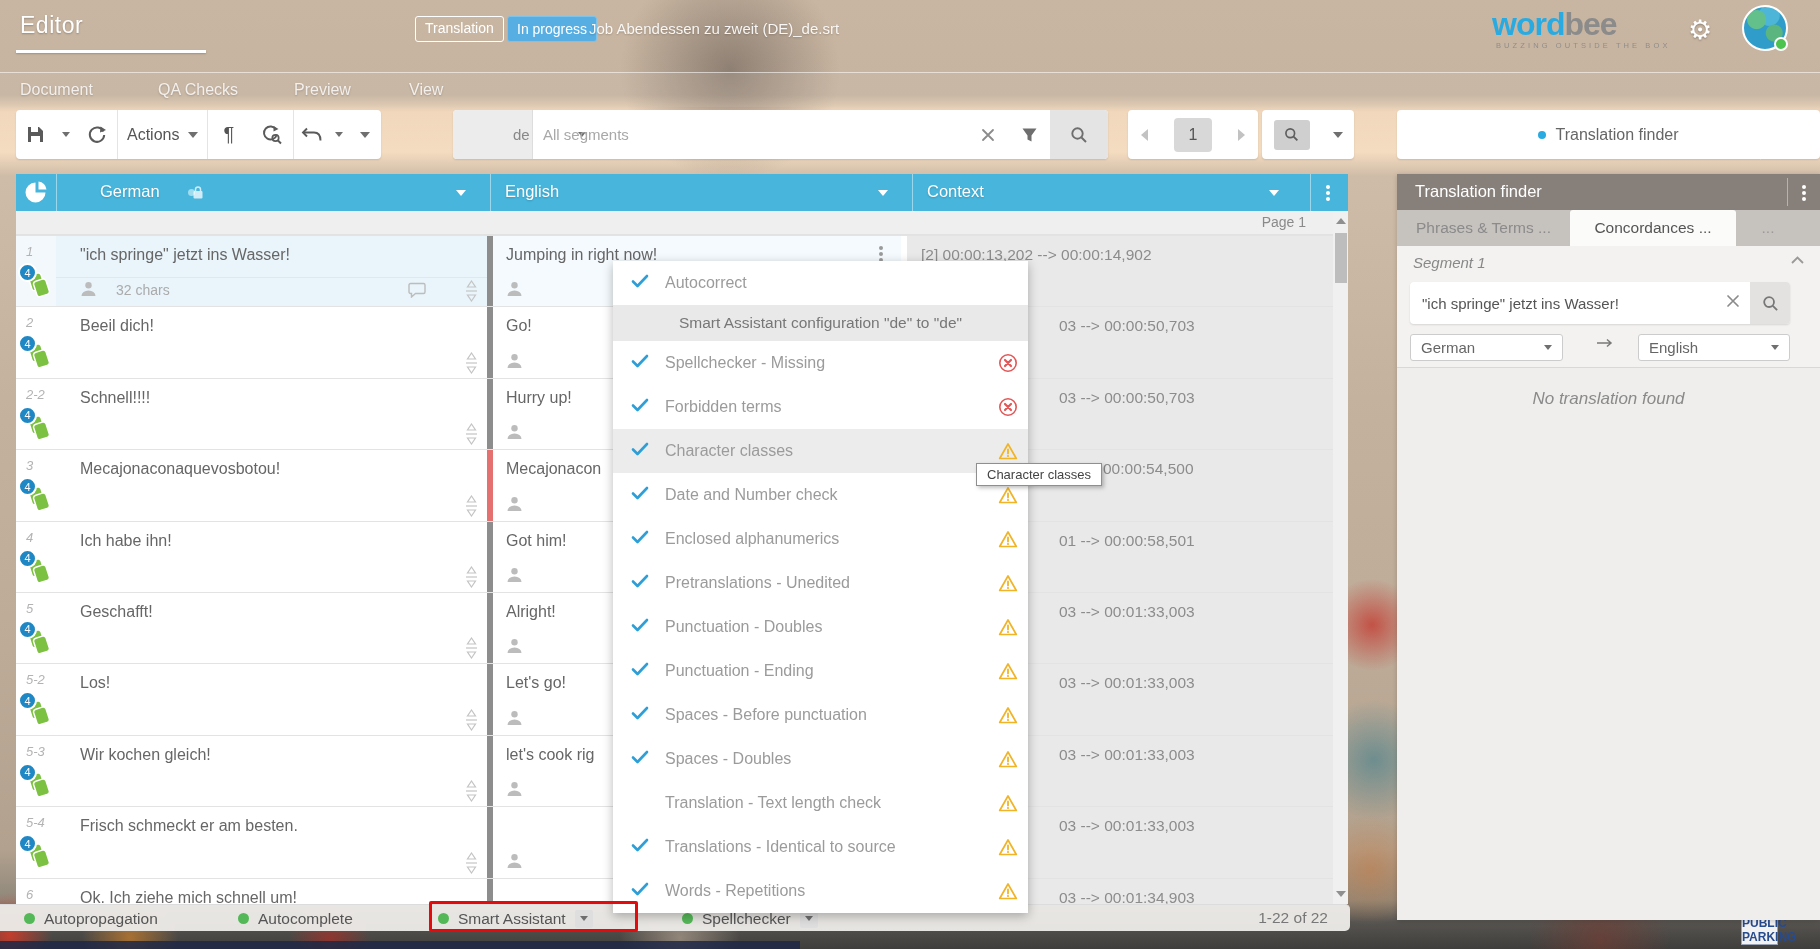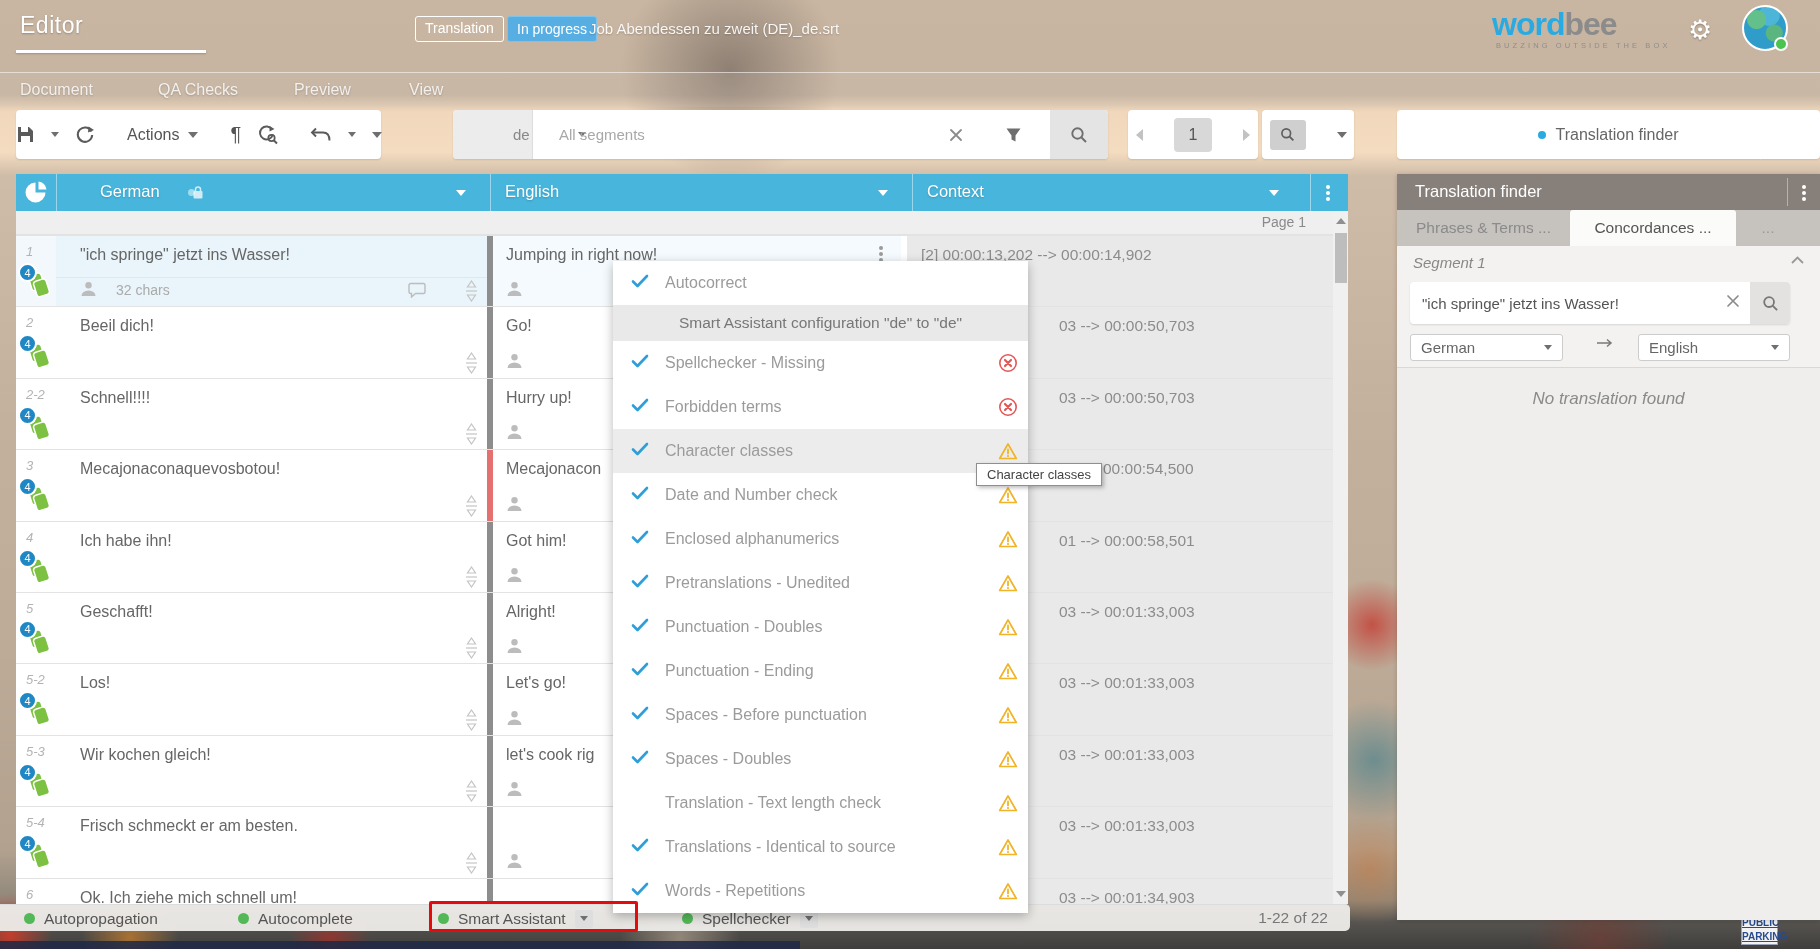--- a/index.html
+++ b/index.html
@@ -33,21 +33,21 @@
   .avatar{left:1742px;top:5px;width:46px;height:46px;border-radius:50%;border:2px solid #fff;
     background:radial-gradient(circle at 30% 30%, #63c08a 0 9px, transparent 10px),
                radial-gradient(circle at 72% 62%, #5ab57f 0 8px, transparent 9px),
                radial-gradient(circle at 60% 20%, #4db6d8 0 10px, transparent 11px),#2f9cc9;}
   .avatar .presence{position:absolute;right:-2px;bottom:-2px;width:14px;height:14px;border-radius:50%;background:#4cc24f;border:2px solid #fff;}
   
   .nav-strip{left:0;top:72px;width:1820px;height:35px;border-top:1px solid rgba(255,255,255,.55);background:rgba(210,200,190,.18);}
   .nav-item{position:absolute;top:8px;font-size:16px;color:rgba(255,255,255,.82);text-shadow:0 1px 2px rgba(0,0,0,.18);cursor:pointer;}
   .pin{left:1758px;top:66px;}
   
-  .tb-box{top:110px;height:49px;background:#fff;border-radius:4px;box-shadow:0 1px 2px rgba(0,0,0,.12);display:flex;align-items:center;gap:16px;}
+  .tb-box{top:110px;height:49px;background:#fff;border-radius:4px;box-shadow:0 1px 2px rgba(0,0,0,.12);display:flex;align-items:center;}
   .tb-sep{width:1px;height:49px;background:#e4e4e4;}
   .tb-btn{display:flex;align-items:center;justify-content:center;height:49px;cursor:pointer;color:#555;}
   .car{width:0;height:0;border-left:5px solid transparent;border-right:5px solid transparent;border-top:6px solid #6f6f6f;display:inline-block;}
   .car.sm{border-left-width:4px;border-right-width:4px;border-top-width:5px;}
   .car.w{border-top-color:#fff;}
   .actions-lbl{font-size:16px;color:#555;margin-right:9px;}
   .pilcrow{font-size:20px;color:#555;}
   .search-box{left:453px;width:655px;}
   .lang-seg{width:80px;height:49px;background:#ececec;border-radius:4px 0 0 4px;display:flex;align-items:center;justify-content:space-between;padding:0 12px;border-right:1px solid #ddd;cursor:pointer;}
   .lang-seg span{font-size:15px;color:#888;margin-left:48px;}
@@ -145,21 +145,21 @@
   .mi{position:relative;height:44px;display:flex;align-items:center;cursor:pointer;}
   .mi.hl{background:#ececec;}
   .mi .ck{margin-left:18px;width:18px;}
   .mi .ck.off{visibility:hidden;}
   .mi .lb{margin-left:16px;font-size:16px;color:#9b9b9b;flex:1;white-space:nowrap;}
   .mi .ric{margin-right:10px;width:20px;display:flex;justify-content:center;}
   .mi-h{height:36px;background:#e9e9e9;display:flex;align-items:center;justify-content:center;font-size:15.5px;color:#777;}
   #tooltip{left:976px;top:463px;background:#fff;border:1px solid #8f8f8f;box-shadow:2px 2px 4px rgba(0,0,0,.25);padding:3px 10px;font-size:13px;color:#444;z-index:12;}
   
   #navy-strip{left:0;top:941px;width:800px;height:8px;background:rgba(30,40,70,.85);}
-  #parking{left:1741px;top:915px;width:37px;height:30px;background:#f2f2f2;border:1px solid #9aa2b5;font-size:10px;font-weight:bold;color:#274b8f;text-align:center;line-height:14px;letter-spacing:0;text-decoration:underline;}
+  #parking{left:1741px;top:915px;width:37px;height:30px;background:#f2f2f2;border:1px solid #9aa2b5;font-size:12px;font-weight:bold;color:#274b8f;text-align:center;line-height:14px;letter-spacing:0;}
 </style>
 </head>
 <body>
 
 <div id="stage">
 
   <div class="abs app-title">Editor</div>
   <div class="abs title-underline"></div>
   <div class="abs badge outline">Translation</div>
   <div class="abs badge fill">In progress</div>

